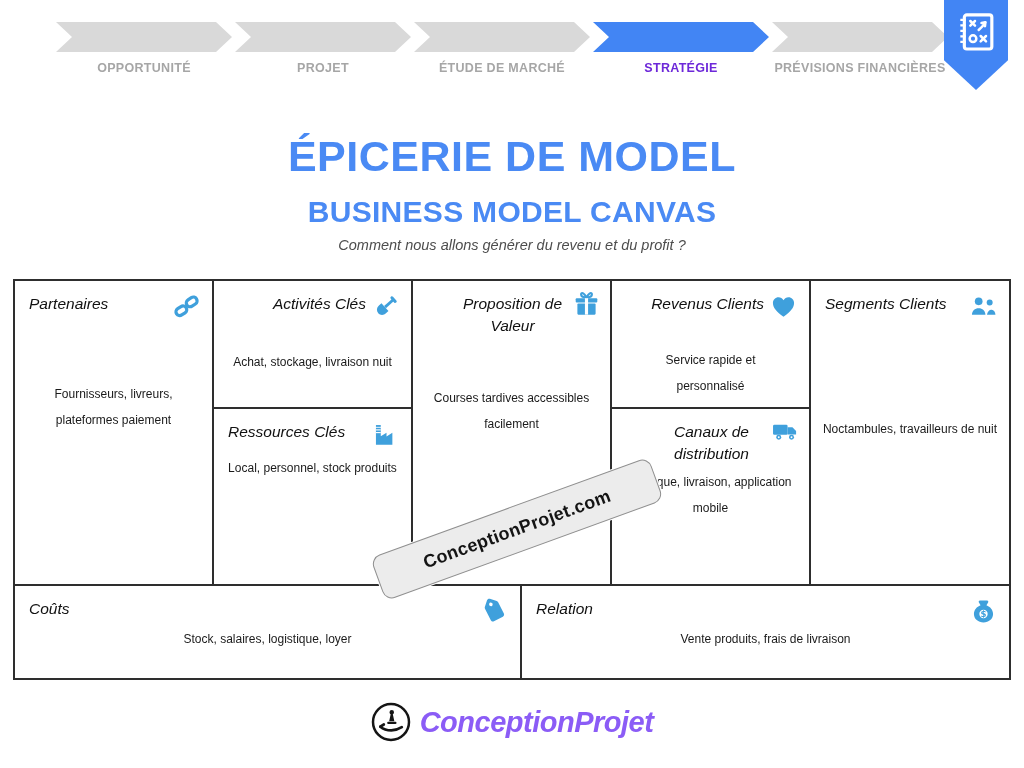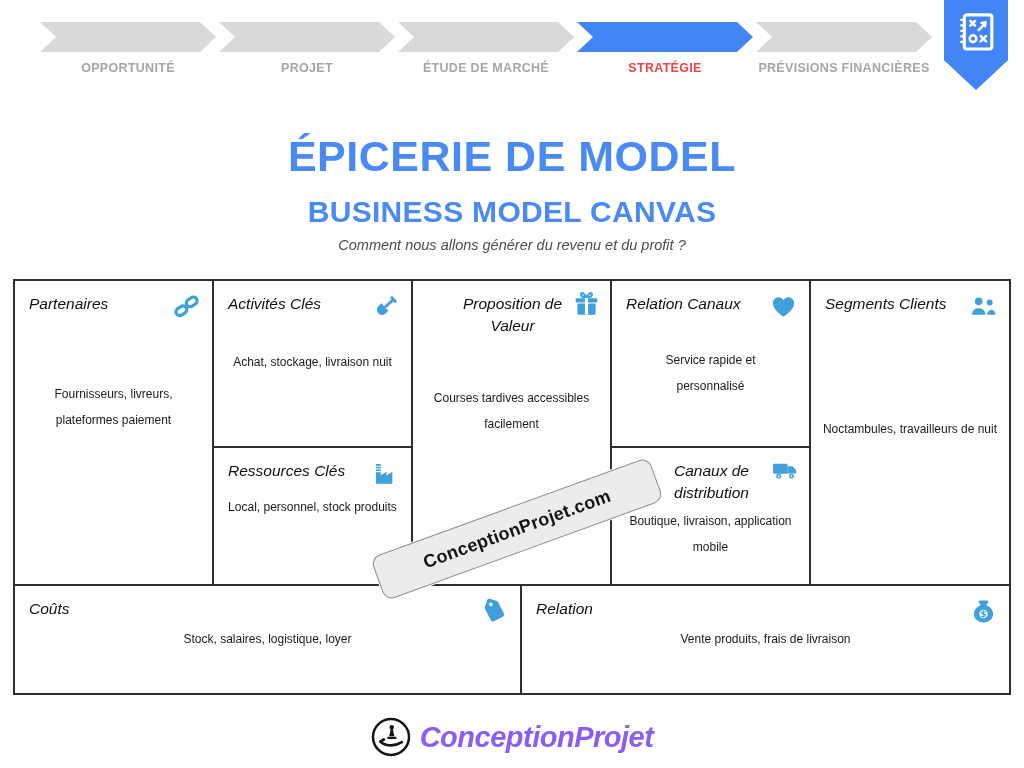--- a/index.html
+++ b/index.html
@@ -1,47 +1,47 @@
 <!DOCTYPE html>
 <html><head>
 <meta charset="utf-8">
 <style>
   * { margin:0; padding:0; box-sizing:border-box; }
   html,body { width:1024px; height:768px; background:#ffffff; overflow:hidden;
               font-family:"Liberation Sans", sans-serif; color:#1a1a1a; }
 
   
   .timeline { position:relative; height:96px; }
-  .steps { position:absolute; left:40px; top:22px; display:flex; }
+  .steps { position:absolute; left:56px; top:22px; display:flex; }
   .step  { width:176px; margin-right:3px; display:flex; flex-direction:column; align-items:center; }
   .chev  { width:100%; height:30px; background:#d9d9d9;
            clip-path:polygon(0 0, calc(100% - 16px) 0, 100% 50%, calc(100% - 16px) 100%, 0 100%, 16px 50%); }
   .step.active .chev { background:#4285f4; }
   .step-label { margin-top:9px; font-size:12.5px; font-weight:bold; color:#a6a6a6;
                 letter-spacing:.3px; white-space:nowrap; }
-  .step.active .step-label { color:#ef4444; }
+  .step.active .step-label { color:#6d28d9; }
 
   .badge { position:absolute; top:0; right:16px; width:64px; height:90px; background:#4285f4;
            clip-path:polygon(0 0,100% 0,100% 67%,50% 100%,0 67%);
            display:flex; justify-content:center; padding-top:12px; }
   .badge svg { width:40px; height:44px; }
 
   
   .title-block { text-align:center; }
   .main-title { margin-top:36px; font-size:43px; font-weight:bold; color:#4a8af4; letter-spacing:.5px; }
   .sub-title  { margin-top:14px; font-size:30px; font-weight:bold; color:#4a8af4; letter-spacing:.3px; }
   .tagline    { margin-top:8px; font-size:14.5px; font-style:italic; color:#4d4d4d; }
 
   
   .bmc { position:relative; margin:26px 13px 0; width:998px; border:2px solid #2e2e2e; }
   .bmc-top { display:flex; height:303px; }
   .col  { flex:0 0 199px; border-right:2px solid #2e2e2e; display:flex; flex-direction:column; }
   .col:last-child { flex:1; border-right:none;gap:35px; }
   .col-split { padding:0; }
-  .subcell-top { height:167px; border-bottom:2px solid #2e2e2e; display:flex; flex-direction:column; }
+  .subcell-top { height:128px; border-bottom:2px solid #2e2e2e; display:flex; flex-direction:column;align-items:flex-end; }
   .subcell-bot { flex:1; display:flex; flex-direction:column; }
 
   .cell-head { position:relative; display:flex; justify-content:space-between; align-items:flex-start;
                padding:12px 12px 0 14px; }
   .cell-title { font-size:15.5px; color:#111; line-height:1.45;font-style:italic; }
   .cell-head .bicon { flex:0 0 auto; margin-left:6px; }
   .cell-head.centered { justify-content:center; }
   .cell-head.centered .cell-title { text-align:center; }
   .cell-head.centered .bicon { position:absolute; right:10px; top:10px; }
   .prop-title { max-width:120px; }
@@ -52,21 +52,21 @@
   .bicon svg { width:27px; height:27px; display:block; }
 
   .pad-partenaires { margin-top:62px; max-width:150px; }
   .pad-activites   { margin-top:30px; max-width:180px; }
   .pad-ressources  { margin-top:8px;  max-width:185px; }
   .pad-proposition { margin-top:48px; max-width:180px; }
   .pad-relation    { margin-top:28px; max-width:130px; }
   .pad-canaux      { margin-top:4px;  max-width:190px; }
   .pad-segments    { margin-top:62px; max-width:175px;text-align:center; }
 
-  .bmc-bottom { display:flex; height:109px; border-top:2px solid #2e2e2e; }
+  .bmc-bottom { display:flex; height:94px; border-top:2px solid #2e2e2e; }
   .cell-couts { flex:0 0 507px; border-right:2px solid #2e2e2e; display:flex; flex-direction:column; }
   .cell-revenus { flex:1; display:flex; flex-direction:column; }
   .pad-couts, .pad-revenus { margin-top:2px; }
 
   
   .watermark { position:absolute; left:354px; top:225px; width:296px; height:46px;
                background:#ececec; border:1.6px solid #8f8f8f; border-radius:10px;
                transform:rotate(-20deg); display:flex; align-items:center; justify-content:center;
                box-shadow:0 0 0 1px #fff; z-index:5; }
   .watermark span { font-size:18px; font-weight:bold; color:#141414; letter-spacing:.3px; }
@@ -194,21 +194,21 @@
             <rect x="10.6" y="6.4" width="2.8" height="14.6" fill="#fff"></rect>
           </svg>
         </span>
       </div>
       <div class="cell-body pad-proposition">Courses tardives accessibles facilement</div>
     </div>
 
     <div class="col col-split">
       <div class="subcell-top">
         <div class="cell-head">
-          <span class="cell-title">Relation Canaux</span>
+          <span class="cell-title">Revenus Clients</span>
           <span class="bicon">
             <svg viewBox="0 0 24 24">
               <path fill="#3FA0DC" d="M12 21.2C5.9 16.9 2.6 13 2.6 8.9c0-2.9 2.2-5.1 5-5.1 1.8 0 3.4 1 4.4 2.6 1-1.6 2.6-2.6 4.4-2.6 2.8 0 5 2.2 5 5.1 0 4.1-3.3 8-9.4 12.3z"></path>
             </svg>
           </span>
         </div>
         <div class="cell-body pad-relation">Service rapide et personnalisé</div>
       </div>
       <div class="subcell-bot">
         <div class="cell-head centered">

